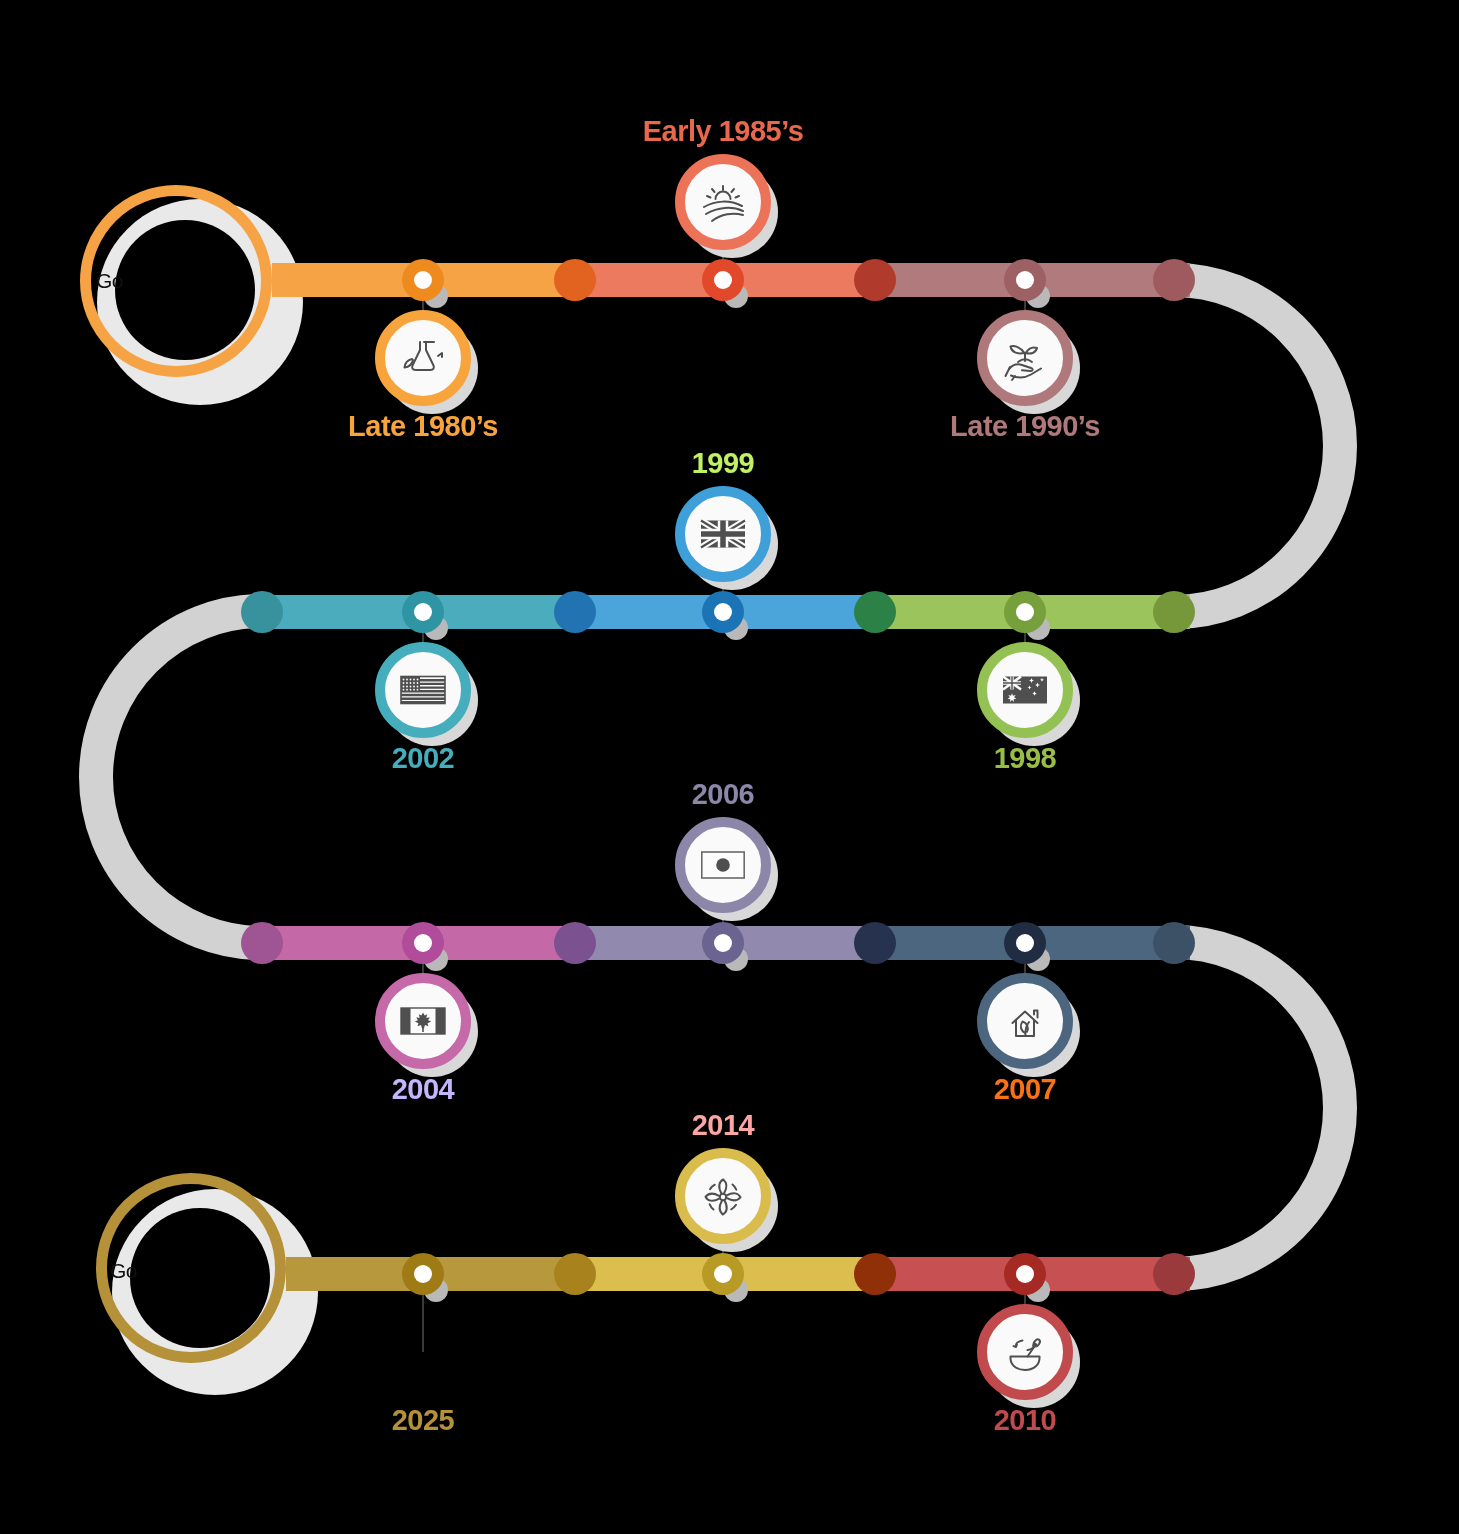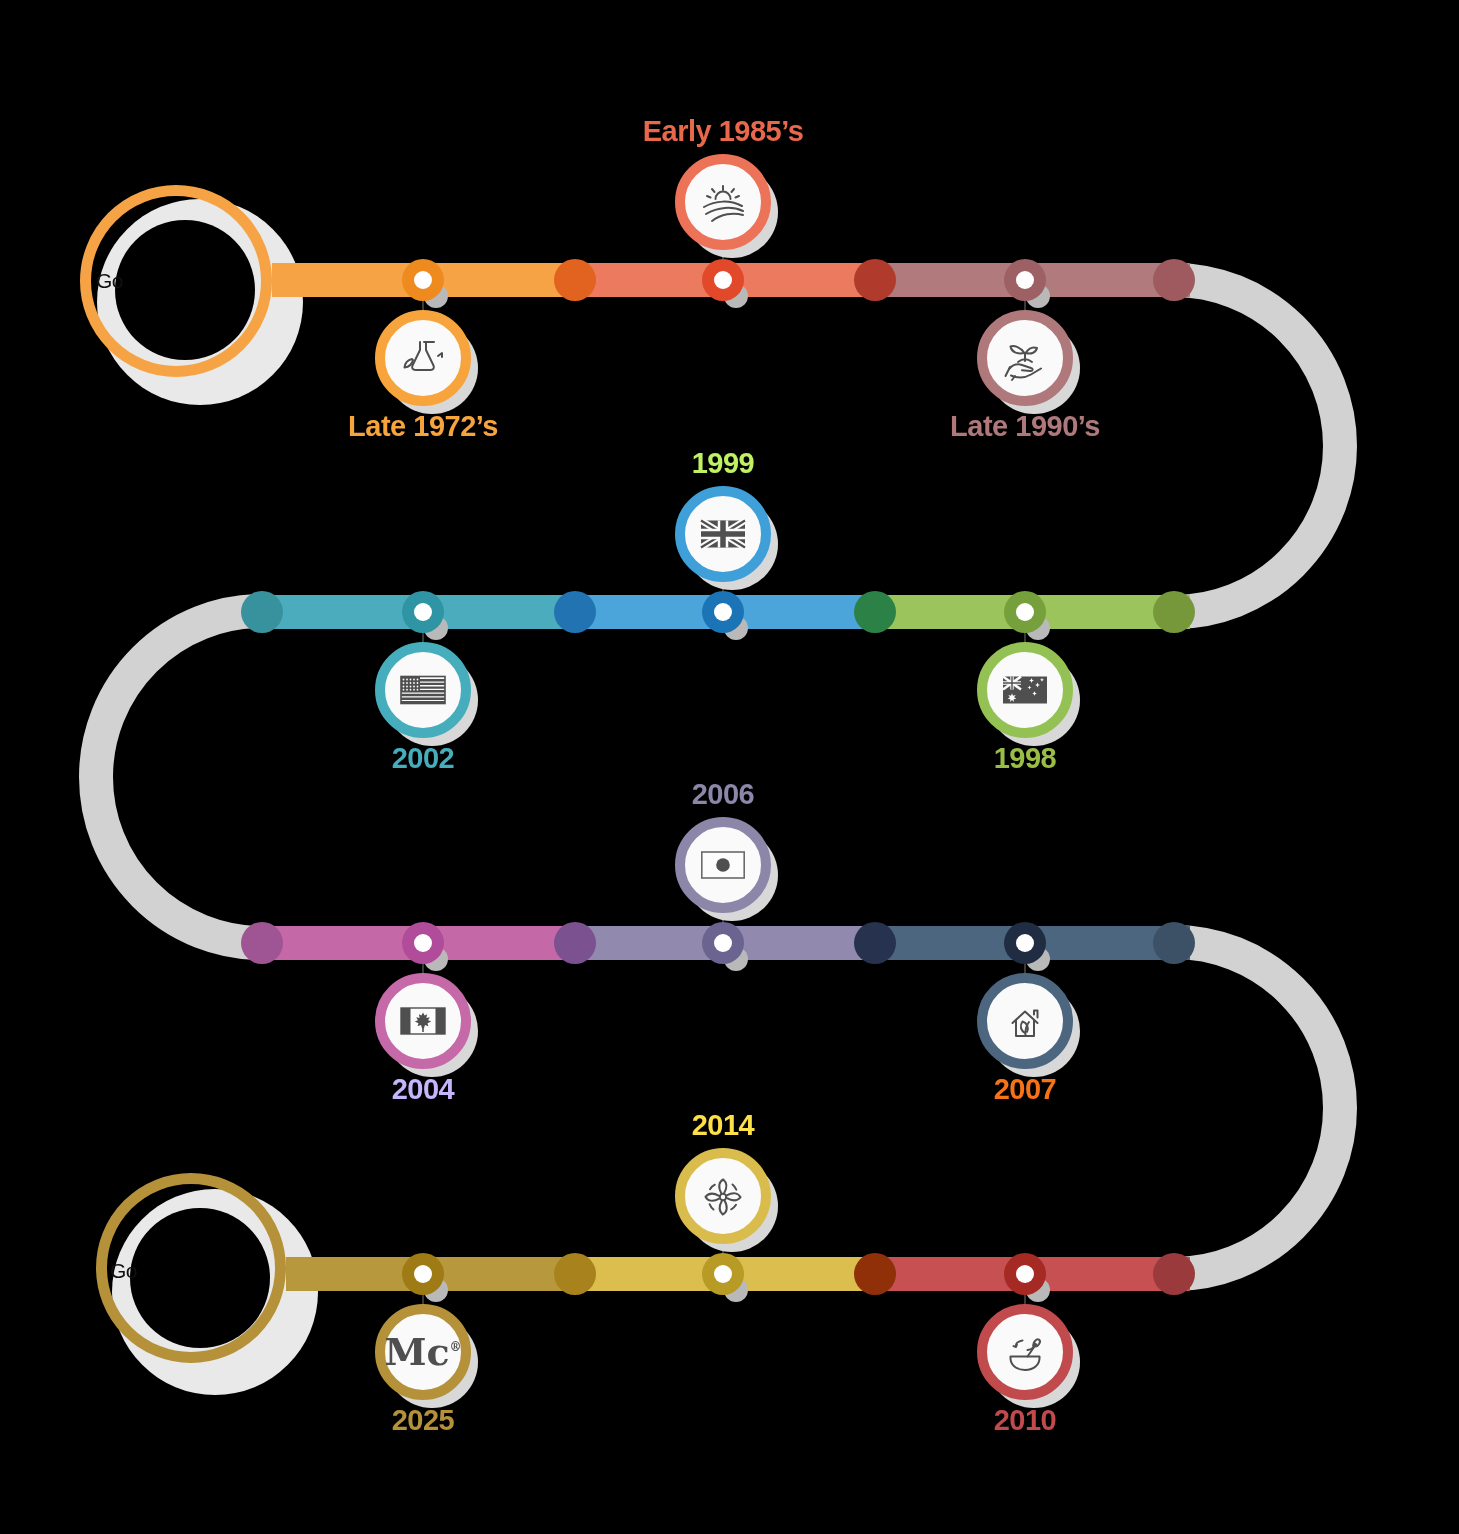--- a/index.html
+++ b/index.html
@@ -98,21 +98,21 @@
         <path d="M23.5 19C19 13 13 11 9.5 12.5 10.5 18 16 20.5 23.5 19Z"></path>
         <path d="M24.5 19c3-4.5 7.5-6.5 11.5-5-1 4.5-5.5 6.5-11.5 5Z"></path>
         <path d="M17 28c4.5-3.5 9.5-3.5 14 0"></path>
         <path d="M8 35c4-4.5 8.5-5.5 13-4l9 3c2.5.8 2 3.2-.8 3l-8.2-.8"></path>
         <path d="M10 41.5c7 3 14 2.5 20-1l10-6"></path>
         <path d="M9 33l-4.5 9M14 42l-3 4"></path>
       </svg>
     </span>
   </div>
 
-  <div class="label" style="left:313px;top:410px;color:#F7A43D;">Late 1972’s</div>
+  <div class="label" style="left:313px;top:410px;color:#F7A43D;">Late 1980’s</div>
   <div class="label" style="left:613px;top:115px;color:#E8684B;">Early 1985’s</div>
   <div class="label" style="left:915px;top:410px;color:#AF797B;">Late 1990’s</div>
 
   <div class="bar-seg" style="left:250px;top:595px;width:325px;background:#4AACBC;"></div>
   <div class="bar-seg" style="left:575px;top:595px;width:300px;background:#4BA5DB;"></div>
   <div class="bar-seg" style="left:875px;top:595px;width:315px;background:#9CC45C;"></div>
   <div class="dot" style="left:241px;top:591px;background:#38929E;"></div>
   <div class="dot" style="left:554px;top:591px;background:#2173B2;"></div>
   <div class="dot" style="left:854px;top:591px;background:#2C8147;"></div>
   <div class="dot" style="left:1153px;top:591px;background:#76983B;"></div>
@@ -272,25 +272,20 @@
   <div class="node" style="left:402px;top:1253px;background:#9E7B15;">
       <div class="node-core"></div>
     </div>
   <div class="node" style="left:702px;top:1253px;background:#B89B25;">
       <div class="node-core"></div>
     </div>
   <div class="node" style="left:1004px;top:1253px;background:#A62A24;">
       <div class="node-core"></div>
     </div>
 
-  <div class="icon-circle" style="left:375px;top:1304px;border-color:#B5923A;">
-    <span>
-      <div class="mc-logo"><span>Mc</span><span class="mc-reg">®</span></div>
-    </span>
-  </div>
   <div class="icon-circle" style="left:675px;top:1148px;border-color:#D9BC4C;">
     <span>
       <svg width="48" height="48" viewBox="0 0 48 48" fill="none" stroke="#4F4F4F" stroke-width="2" stroke-linecap="round" stroke-linejoin="round">
         <circle cx="24" cy="25" r="3.2"></circle>
         <path d="M22.3 21.2c-3.5-6.5-2.3-11.5 2-13.7 3.6 3.2 3.8 8.4.9 13.5"></path>
         <path d="M27.8 23.3c6.5-3.5 11.5-2.3 13.7 2-3.2 3.6-8.4 3.8-13.5.9"></path>
         <path d="M25.7 28.8c3.5 6.5 2.3 11.5-2 13.7-3.6-3.2-3.8-8.4-.9-13.5"></path>
         <path d="M20.2 26.7c-6.5 3.5-11.5 2.3-13.7-2 3.2-3.6 8.4-3.8 13.5-.9"></path>
         <path d="M33.5 12.5c1.8 1.5 3 3.2 3.8 5.2M14.5 37.5c-1.8-1.5-3-3.2-3.8-5.2M11 17.2c1.2-2 2.8-3.5 4.8-4.5M37 32.8c-1.2 2-2.8 3.5-4.8 4.5"></path>
       </svg>
@@ -302,16 +297,16 @@
         <path d="M9.5 28.5h29c.6 8-5.5 13.5-14.5 13.5S8.9 36.5 9.5 28.5Z"></path>
         <path d="M26.5 28.5L34.5 17"></path>
         <ellipse cx="35.8" cy="14.8" rx="2.6" ry="3.8" transform="rotate(35 35.8 14.8)"></ellipse>
         <path d="M15 19c-.8-3.4 2-6 6.5-6.6M15 19l-2.4-.9M15 19l.9-2.3"></path>
         <path d="M33 15.5c.8 3.4-2 6-6.5 6.6M33 15.5l2.4.9M33 15.5l-.9 2.3"></path>
       </svg>
     </span>
   </div>
 
   <div class="label" style="left:313px;top:1404px;color:#B5923A;">2025</div>
-  <div class="label" style="left:613px;top:1109px;color:#fde047;">2014</div>
+  <div class="label" style="left:613px;top:1109px;color:#fca5a5;">2014</div>
   <div class="label" style="left:915px;top:1404px;color:#C14A4C;">2010</div>
 
 </div>
 
 </body></html>

